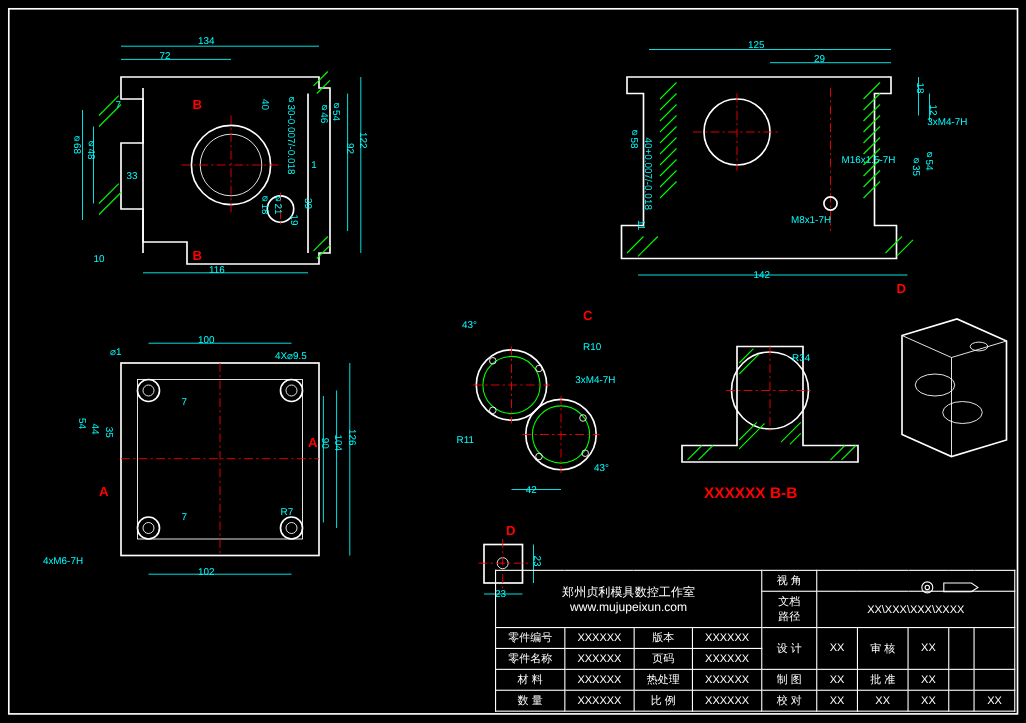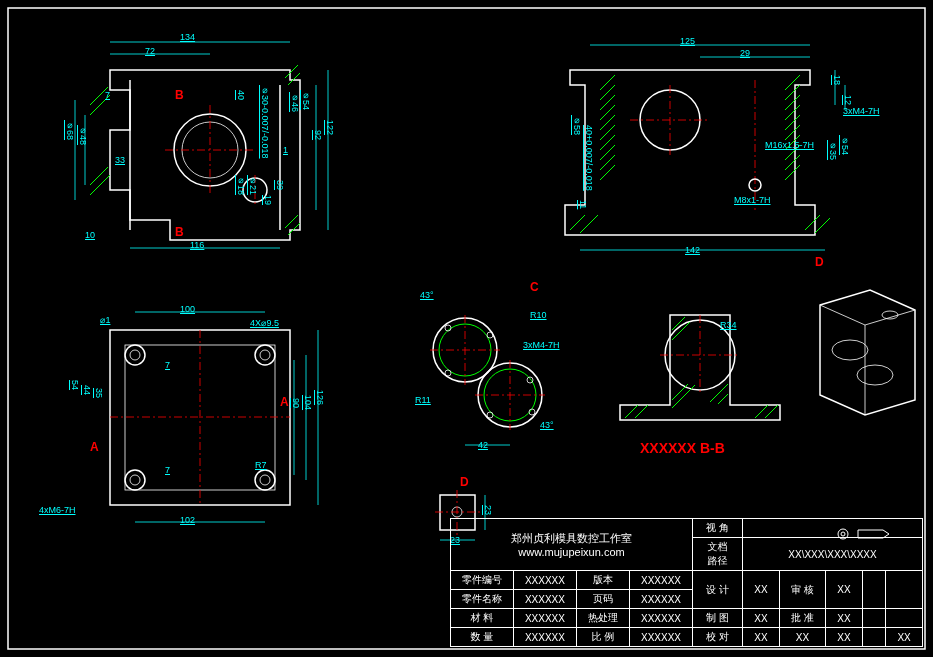--- a/index.html
+++ b/index.html
@@ -14,21 +14,20 @@
   }
   .canvas {
     position: absolute;
     inset: 0;
   }
   .dim {
     position: absolute;
     color: #0ff;
     font-size: 9px;
     white-space: nowrap;
-    text-decoration: underline;
   }
   .dim.v { writing-mode: vertical-rl; }
   .sec-label {
     position: absolute;
     color: #f00;
     font-size: 12px;
     font-weight: bold;
   }
   .sec-title {
     position: absolute;
@@ -188,21 +187,21 @@
 <div class="dim" style="left:740px;top:48px">29</div>
 <div class="dim" style="left:685px;top:245px">142</div>
 <div class="dim v" style="left:832px;top:75px">18</div>
 <div class="dim v" style="left:843px;top:95px">12</div>
 <div class="dim v" style="left:572px;top:115px">⌀58</div>
 <div class="dim v" style="left:840px;top:135px">⌀54</div>
 <div class="dim v" style="left:828px;top:140px">⌀35</div>
 <div class="dim v" style="left:584px;top:125px">40+0.007/-0.018</div>
 <div class="dim v" style="left:578px;top:200px">11</div>
 <div class="dim" style="left:765px;top:140px">M16x1.5-7H</div>
-<div class="dim" style="left:734px;top:195px">M8x1-7H</div>
+<div class="dim" style="left:719px;top:195px">M8x1-7H</div>
 <div class="dim" style="left:843px;top:106px">3xM4-7H</div>
 <div class="sec-label" style="left:815px;top:255px">D</div>
 
 <svg width="280" height="240" style="left:60px;top:300px">
   <rect class="outline" x="50" y="30" width="180" height="175"></rect>
   <rect class="outline-thin" x="65" y="45" width="150" height="145"></rect>
   <circle class="outline" cx="75" cy="55" r="10"></circle>
   <circle class="outline" cx="205" cy="55" r="10"></circle>
   <circle class="outline" cx="75" cy="180" r="10"></circle>
   <circle class="outline" cx="205" cy="180" r="10"></circle>

